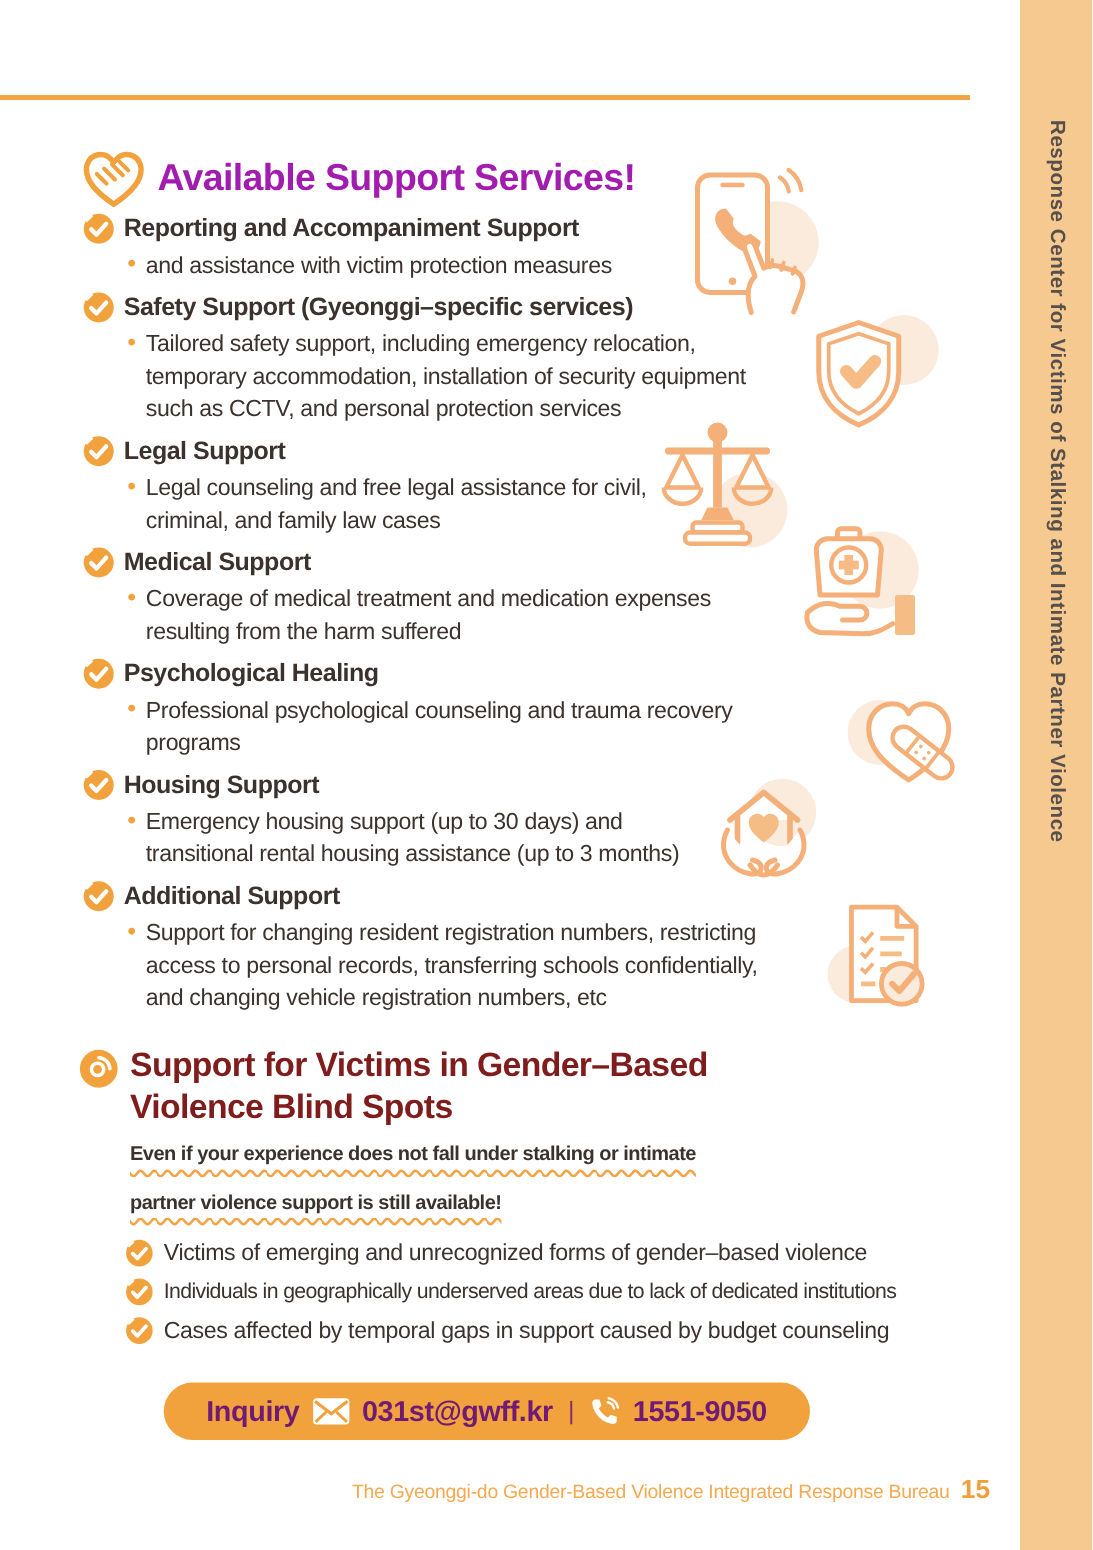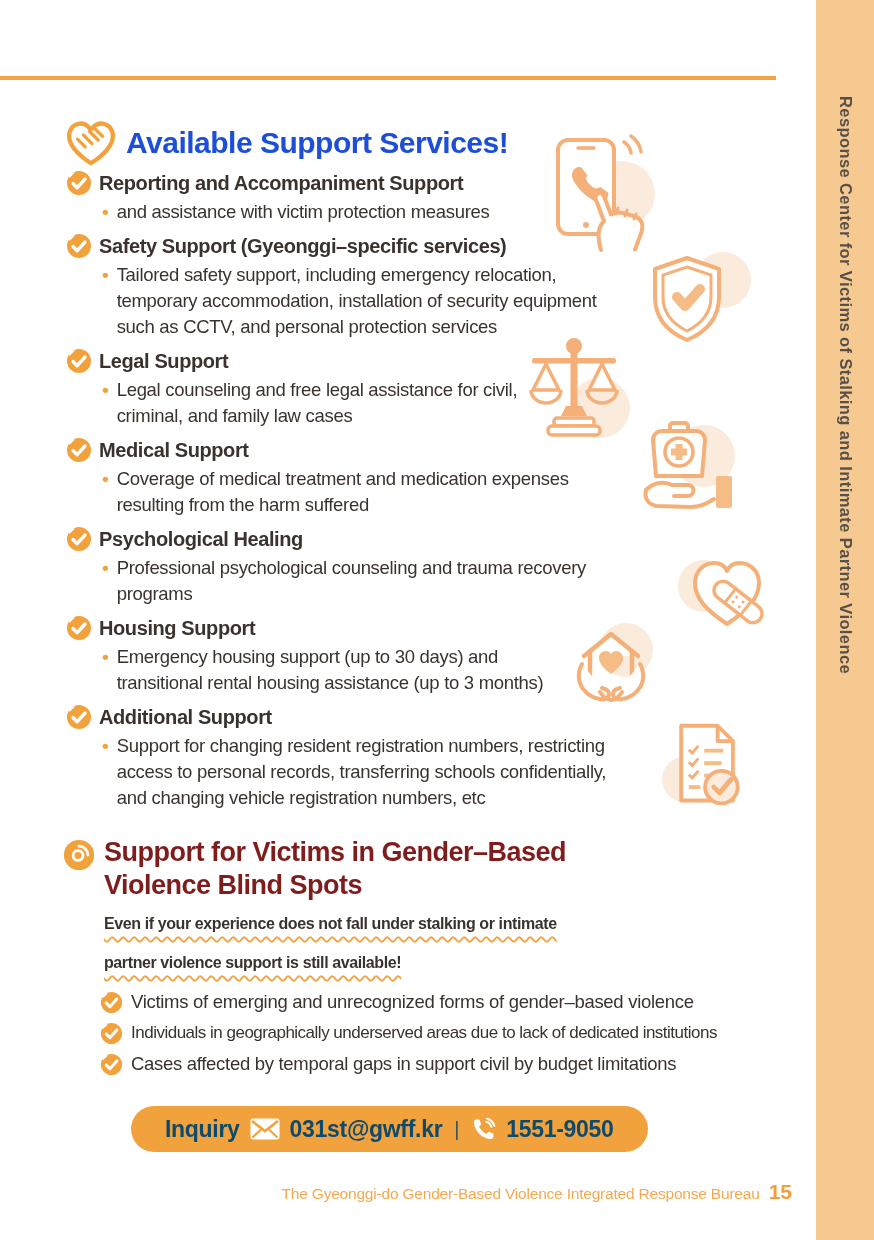--- a/index.html
+++ b/index.html
@@ -13,21 +13,21 @@
   
   .sidebar{position:absolute;top:0;right:0;width:58px;height:1240px;background:#F6C991;}
   .sidebar-label{
     writing-mode:vertical-rl;text-orientation:mixed;
     font-size:16.5px;font-weight:bold;color:#57504A;letter-spacing:0.4px;
     padding-top:96px;margin:0 auto;display:block;height:1100px;
   }
   
   .title-row{position:absolute;left:64px;top:118px;display:flex;align-items:center;gap:8px;}
   .title-icon{width:54px;height:50px;flex:0 0 auto;}
-  .page-title{font-size:30px;font-weight:800;color:#1d4ed8;letter-spacing:-0.5px;margin:0;}
+  .page-title{font-size:30px;font-weight:800;color:#a21caf;letter-spacing:-0.5px;margin:0;}
   
   .services{position:absolute;left:66px;top:170px;width:600px;}
   .svc{margin-bottom:8px;}
   .svc-head{display:flex;align-items:center;gap:7px;margin-bottom:3px;}
   .badge{width:26px;height:26px;flex:0 0 auto;}
   .svc-heading{font-size:20px;font-weight:bold;letter-spacing:-0.4px;margin:0;line-height:26px;}
   .svc-bullet{display:flex;margin-left:36px;margin-top:1px;}
   .dot{color:#F2A23D;font-weight:bold;font-size:19px;line-height:26px;margin-right:8px;}
   .svc-lines div{font-size:18.5px;line-height:26px;letter-spacing:-0.3px;}
   
@@ -42,21 +42,21 @@
   }
   .blind-list{position:absolute;left:100px;top:990px;width:680px;}
   .blind-item{display:flex;align-items:center;gap:8px;margin-bottom:7px;}
   .blind-item .badge{width:23px;height:23px;}
   .blind-text{font-size:18.5px;letter-spacing:-0.3px;line-height:24px;}
   .blind-item.condensed .blind-text{font-size:17px;letter-spacing:-0.5px;}
   
   .inquiry{
     position:absolute;left:131px;top:1106px;height:46px;border-radius:24px;
     background:#F2A23D;display:inline-flex;align-items:center;gap:10px;
-    padding:0 34px;color:#0c4a6e;font-weight:bold;font-size:23px;letter-spacing:-0.3px;
+    padding:0 34px;color:#701a75;font-weight:bold;font-size:23px;letter-spacing:-0.3px;
     cursor:pointer;
   }
   .inq-icon{width:30px;height:23px;display:block;}
   .inq-phone-icon{width:25px;height:25px;display:block;}
   .inq-divider{font-weight:normal;opacity:.85;font-size:20px;margin:0 2px;}
   
   .footer{position:absolute;left:0;top:1180px;width:792px;text-align:right;}
   .footer-text{font-size:15.5px;color:#F5A94F;letter-spacing:-0.2px;}
   .footer-page{font-size:21px;font-weight:600;color:#F29E3C;margin-left:9px;}
   
@@ -254,21 +254,21 @@
           <path d="M2.8 7 L7.8 2.2" stroke="#fff" stroke-width="2.4"></path>
         </svg></span>
     <span class="blind-text">Individuals in geographically underserved areas due to lack of dedicated institutions</span>
   </div>
   <div class="blind-item">
     <span class="badge"><svg viewBox="0 0 26 26">
           <circle cx="13" cy="13" r="12" fill="#F2A23D"></circle>
           <path d="M7 13.5 l4.2 4.2 L19 9" fill="none" stroke="#fff" stroke-width="3.4" stroke-linecap="round" stroke-linejoin="round"></path>
           <path d="M2.8 7 L7.8 2.2" stroke="#fff" stroke-width="2.4"></path>
         </svg></span>
-    <span class="blind-text">Cases affected by temporal gaps in support civil by budget limitations</span>
+    <span class="blind-text">Cases affected by temporal gaps in support caused by budget counseling</span>
   </div>
 </div>
 
 <div class="inquiry">
   <span>Inquiry</span>
   <span class="inq-icon">
     <svg viewBox="0 0 30 22">
       <rect x="0.5" y="0.5" width="29" height="21" rx="3" fill="#fff"></rect>
       <path d="M2 3 L15 13 L28 3" fill="none" stroke="#F2A23D" stroke-width="2.6"></path>
       <path d="M2.5 19.5 L11 11.5 M27.5 19.5 L19 11.5" stroke="#F2A23D" stroke-width="2.2"></path>

